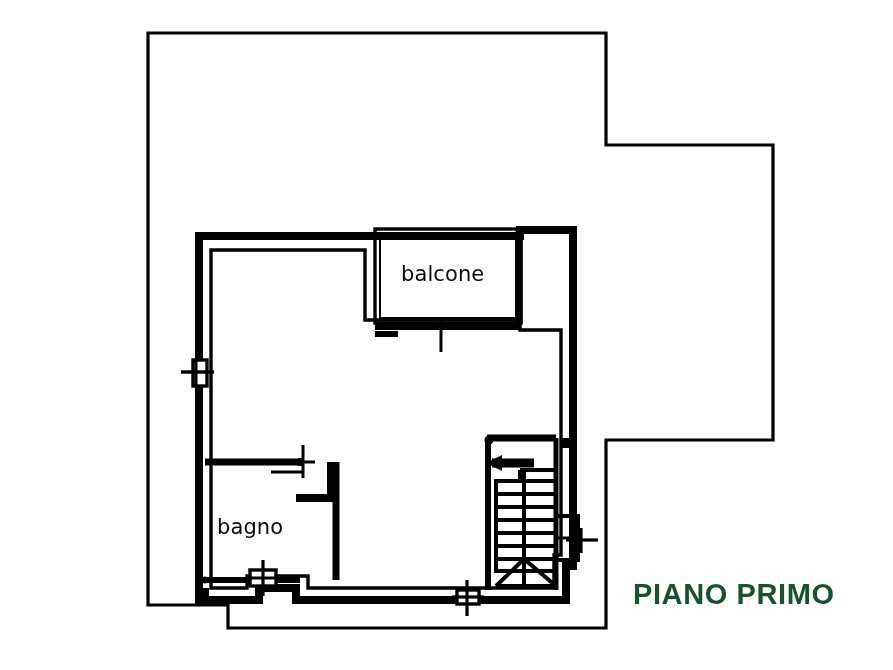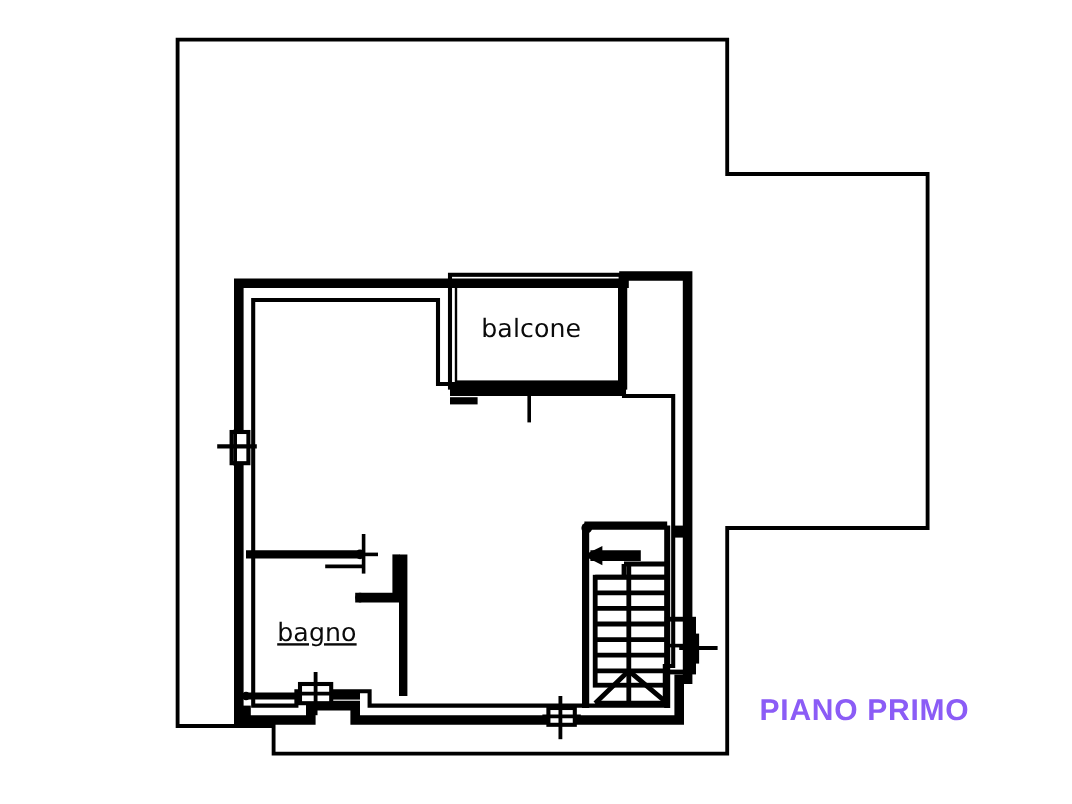--- a/index.html
+++ b/index.html
@@ -32,29 +32,29 @@
     position: absolute;
     font-family: "DejaVu Sans", sans-serif;
     font-size: 21px;
     color: #0a0a0a;
     letter-spacing: 0.1px;
     white-space: nowrap;
     line-height: 1;
   }
   #label-balcone { left: 401px; top: 264px; }
   #label-camera  { left: 310px; top: 396px; }
-  #label-bagno   { left: 231px; top: 517px; text-decoration: underline; }
+  #label-bagno   { left: 217px; top: 517px; }
   #plan-title {
     position: absolute;
     left: 633px;
     top: 580px;
     font-family: "Liberation Sans", sans-serif;
-    font-size: 25px;
+    font-size: 29px;
     font-weight: bold;
-    color: #8b5cf6;
+    color: #14532d;
     letter-spacing: 0.6px;
     white-space: nowrap;
     line-height: 1;
   }
 </style>
 </head>
 <body>
 
 <div id="plan-root">
 

